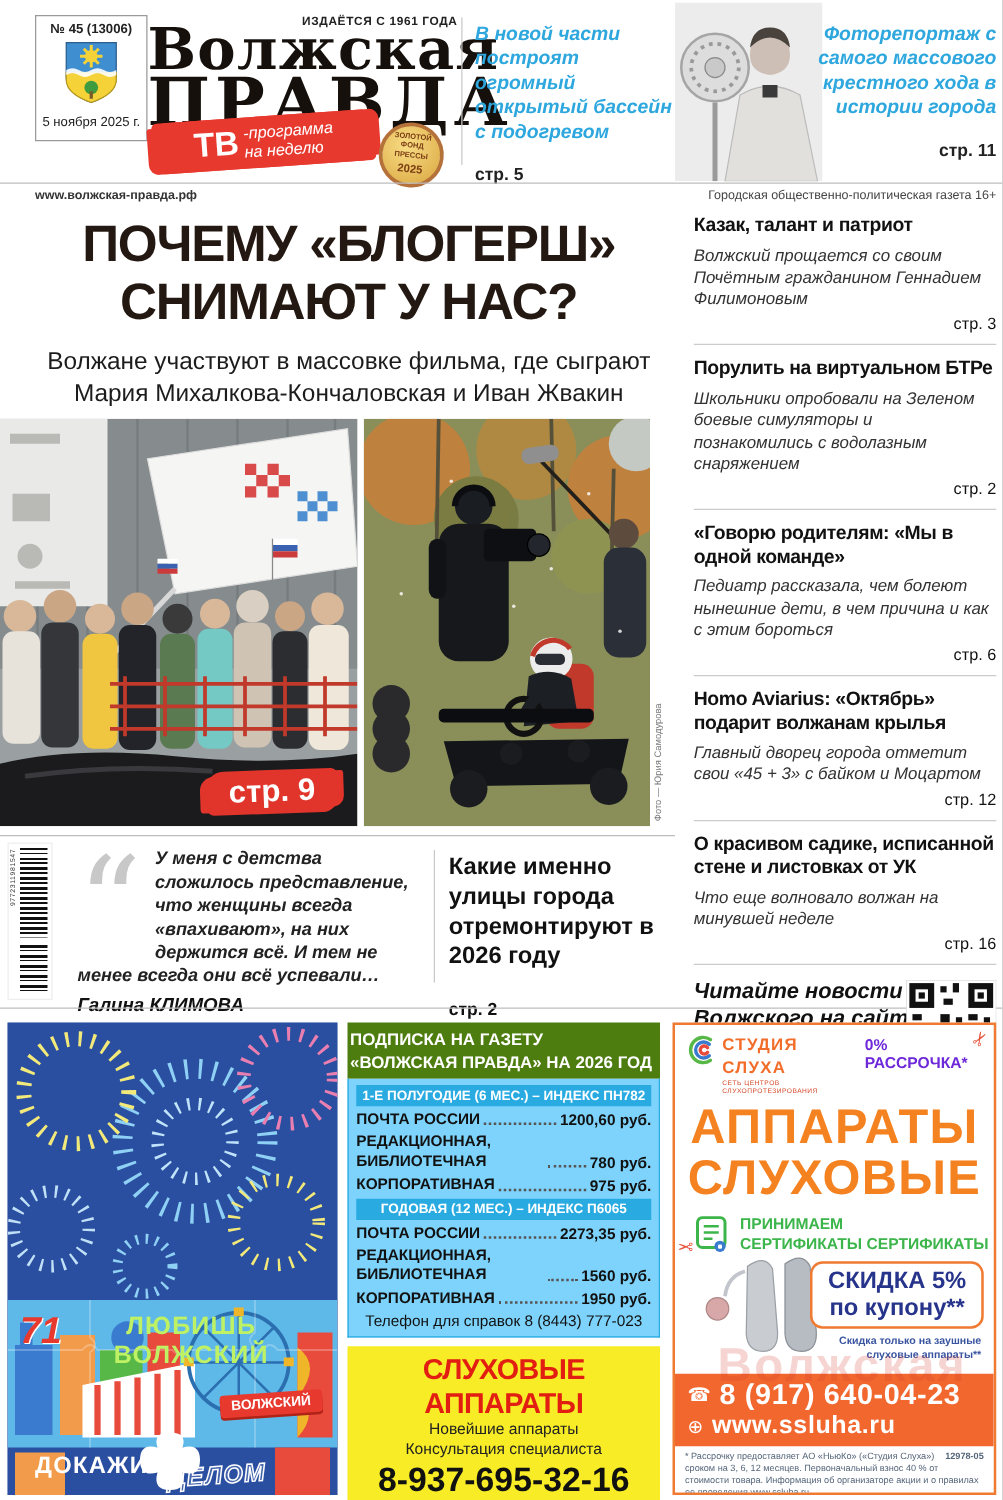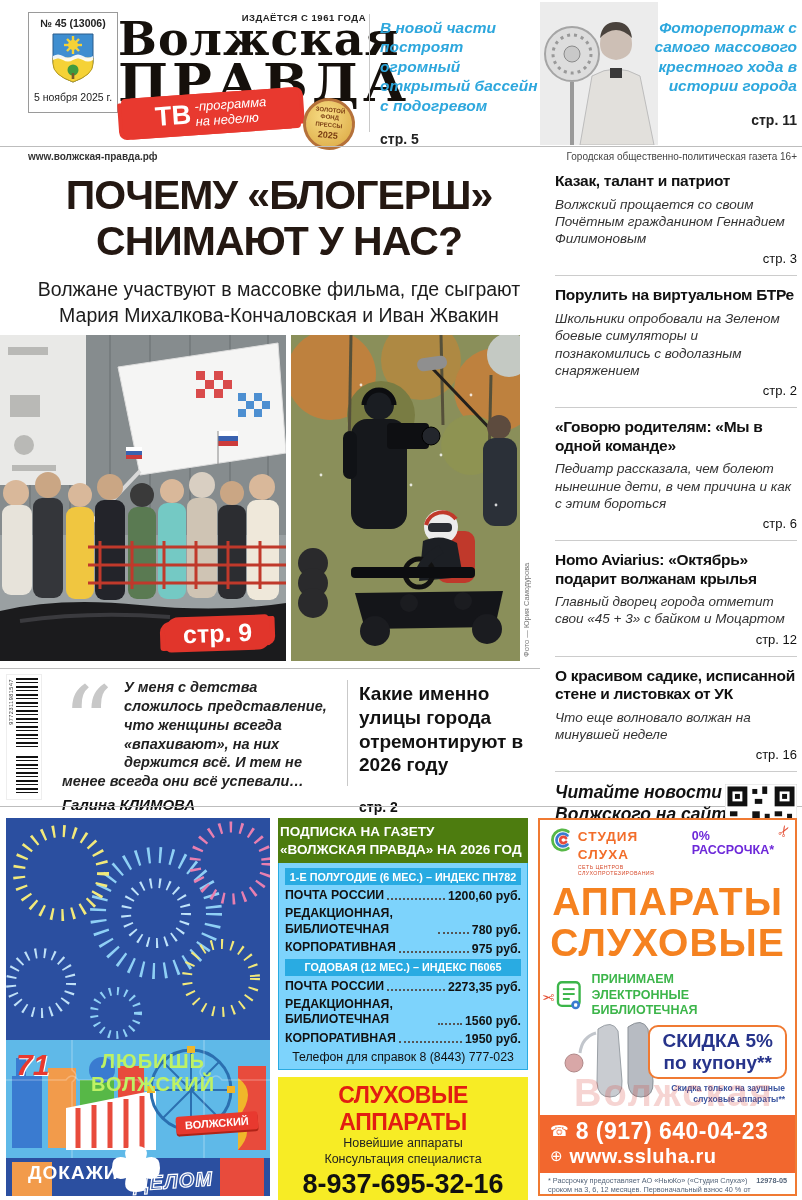--- a/index.html
+++ b/index.html
@@ -608,21 +608,21 @@
         <g stroke="#3cb54a" stroke-width="2">
             <line x1="7" y1="8" x2="19" y2="8"></line>
             <line x1="7" y1="13" x2="19" y2="13"></line>
             <line x1="7" y1="18" x2="14" y2="18"></line>
           </g>
         <circle cx="20" cy="24" r="4.5" fill="#3a7bd0"></circle>
           <rect x="18.4" y="22.5" width="3.2" height="3.4" rx="1" fill="#fff"></rect>
       </svg>
       <div class="ra-accept-txt">
         <div>ПРИНИМАЕМ</div>
-        <div>ЭЛЕКТРОННЫЕ БИБЛИОТЕЧНАЯ</div>
+        <div>СЕРТИФИКАТЫ СЕРТИФИКАТЫ</div>
       </div>
     </div>
 
     <div class="ra-mid">
       <svg width="120" height="90" viewBox="0 0 120 90" style="position:absolute;left:18px;top:0;">
         <path d="M40 10 q14 -10 20 2 l4 50 q1 16 -12 16 q-12 0 -13 -14 z" fill="#c9ccd1" stroke="#9aa0a6"></path>
         <path d="M70 8 q14 -10 20 2 l5 52 q1 16 -12 16 q-12 0 -13 -14 z" fill="#b7bbc2" stroke="#8b9197"></path>
         <path d="M38 14 q-14 4 -16 20" fill="none" stroke="#c2c6cc" stroke-width="3"></path>
         <circle cx="16" cy="44" r="9" fill="#d8a7a7" stroke="#b08888"></circle>
         <path d="M92 16 q16 6 14 24" fill="none" stroke="#aeb3ba" stroke-width="3"></path>

